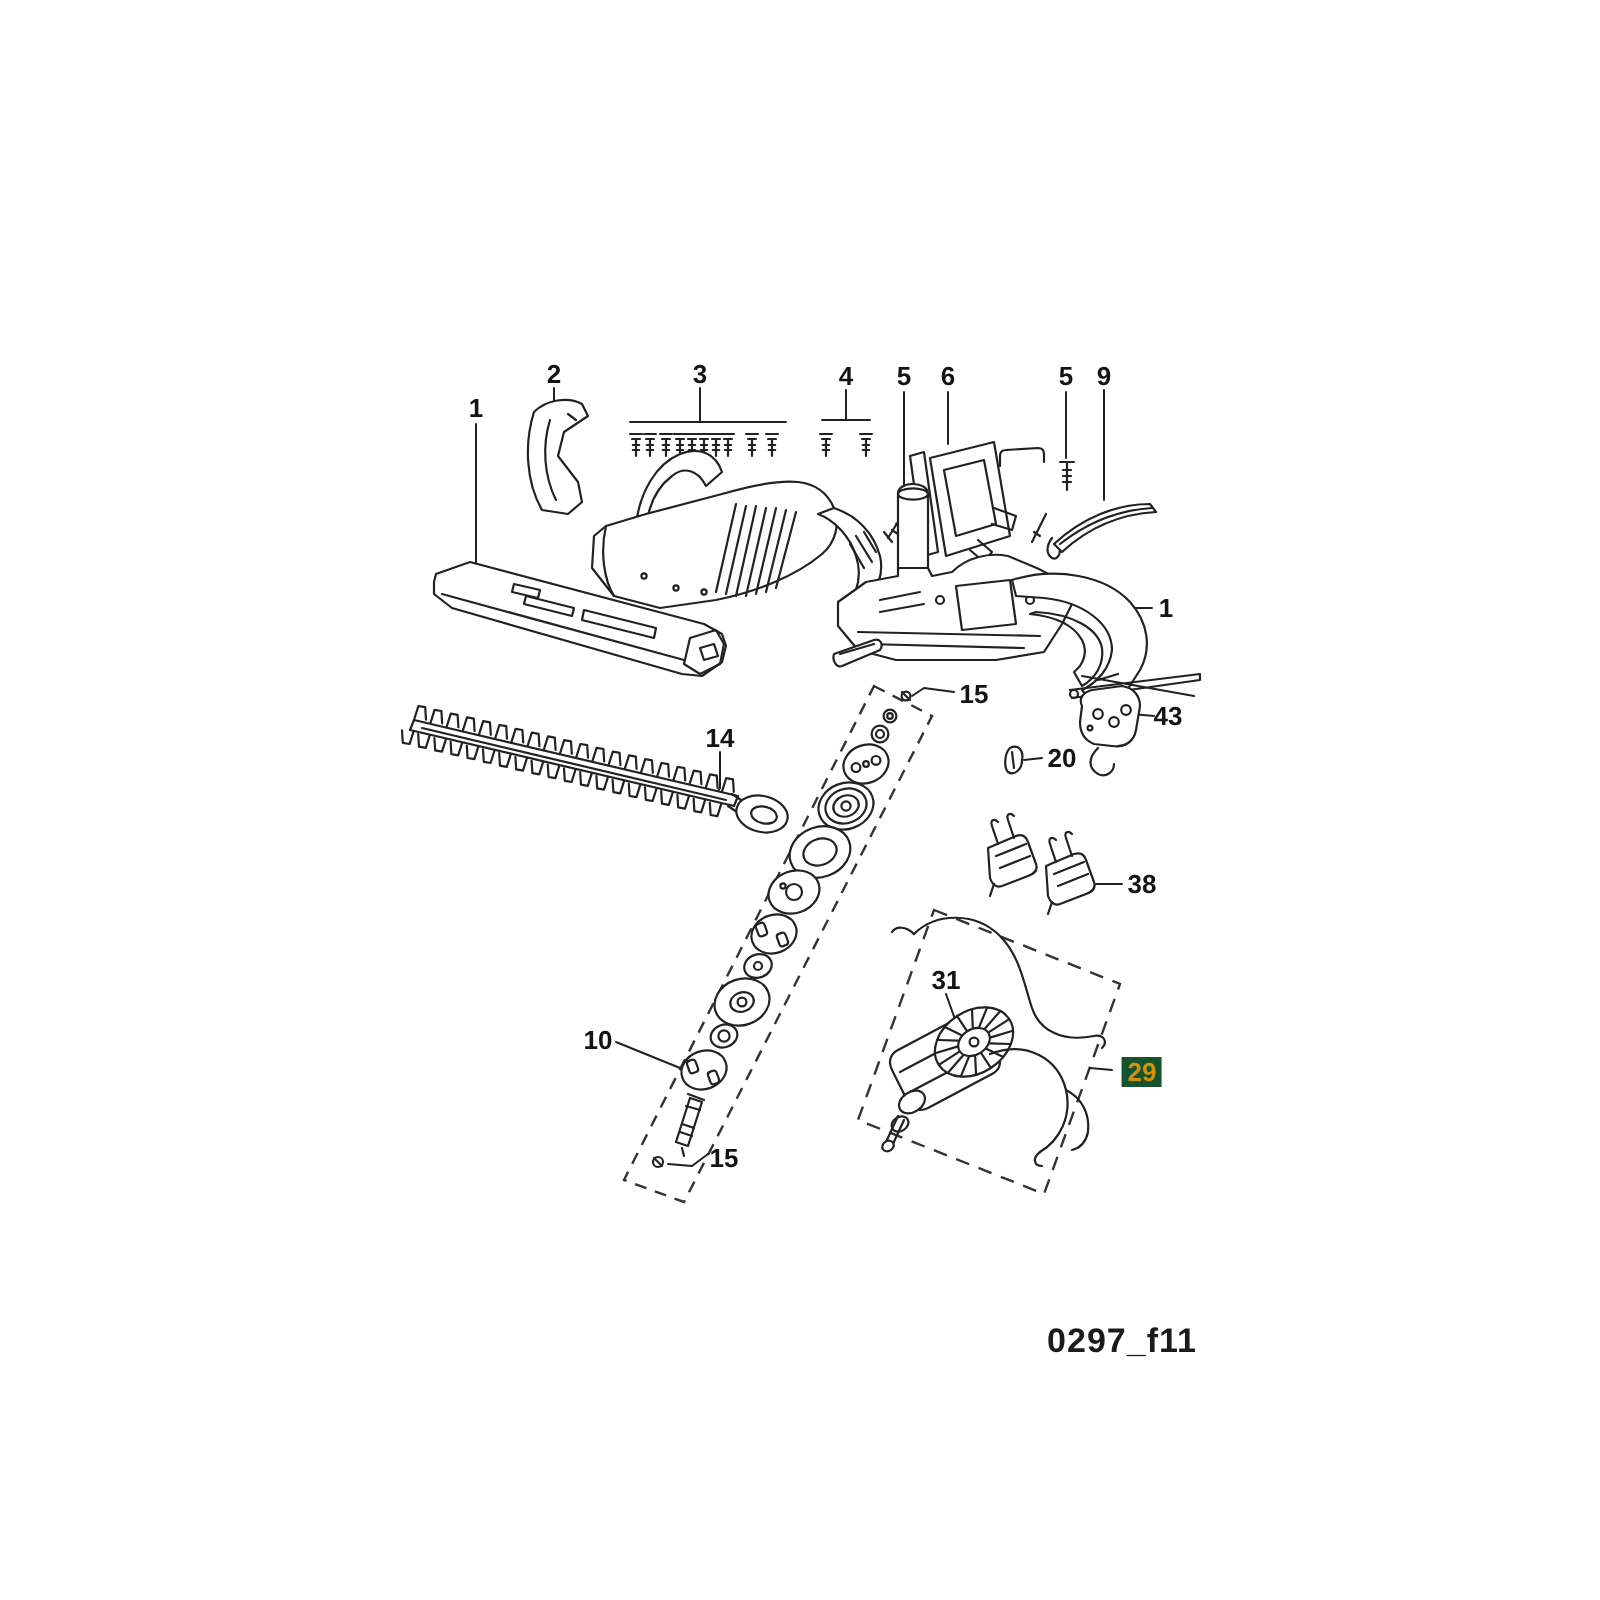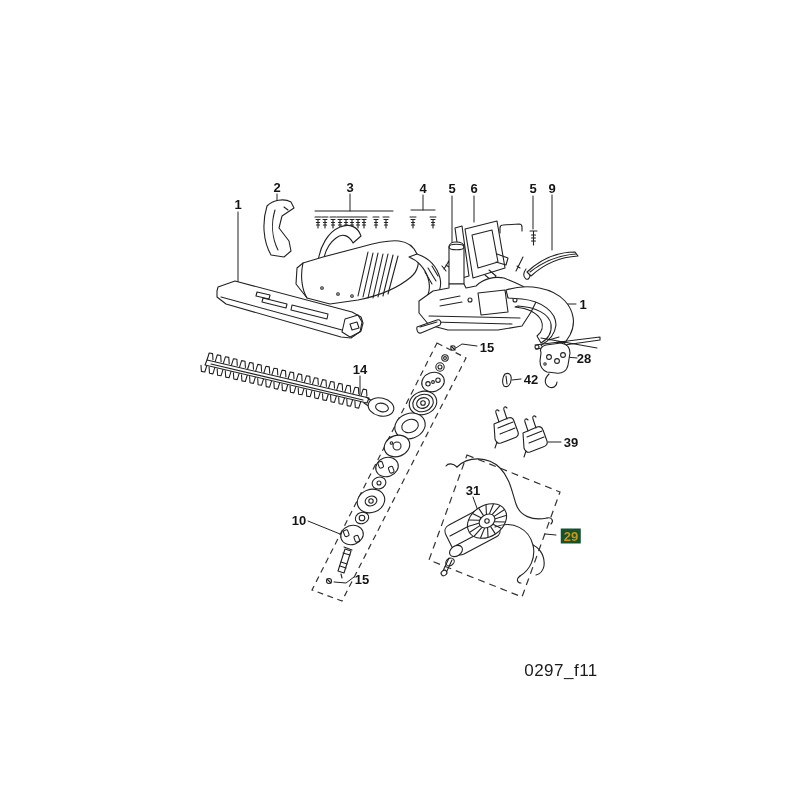--- a/index.html
+++ b/index.html
@@ -9,21 +9,21 @@
   }
   .stage svg { position:absolute; left:0; top:0; }
   .plabel {
     position:absolute; transform:translate(-50%,-50%);
     font-size:13px; font-weight:bold; color:#141414; line-height:1;
     white-space:nowrap; user-select:none;
   }
   .plabel.hl { color:#d2920f; background:#14532d; padding:1px 3px; }
   .figcode {
     position:absolute; transform:translate(-50%,-50%);
-    font-size:17px; font-weight:400; color:#1b1b1b; letter-spacing:0.5px;
+    font-size:17px; font-weight:700; color:#1b1b1b; letter-spacing:0.5px;
   }
 </style>
 </head>
 <body>
 
 <div class="stage">
 
   <svg id="art" width="800" height="800" viewBox="0 0 800 800">
 
     <g stroke="#333" stroke-width="1.2" fill="none">
@@ -241,23 +241,23 @@
   <span class="plabel" style="left:238px;top:204px">1</span>
   <span class="plabel" style="left:277px;top:187px">2</span>
   <span class="plabel" style="left:350px;top:187px">3</span>
   <span class="plabel" style="left:423px;top:188px">4</span>
   <span class="plabel" style="left:452px;top:188px">5</span>
   <span class="plabel" style="left:474px;top:188px">6</span>
   <span class="plabel" style="left:533px;top:188px">5</span>
   <span class="plabel" style="left:552px;top:188px">9</span>
   <span class="plabel" style="left:583px;top:304px">1</span>
   <span class="plabel" style="left:487px;top:347px">15</span>
-  <span class="plabel" style="left:584px;top:358px">28</span>
-  <span class="plabel" style="left:531px;top:379px">42</span>
+  <span class="plabel" style="left:584px;top:358px">43</span>
+  <span class="plabel" style="left:531px;top:379px">20</span>
   <span class="plabel" style="left:360px;top:369px">14</span>
-  <span class="plabel" style="left:571px;top:442px">39</span>
+  <span class="plabel" style="left:571px;top:442px">38</span>
   <span class="plabel" style="left:299px;top:520px">10</span>
   <span class="plabel" style="left:473px;top:490px">31</span>
   <span class="plabel hl" style="left:571px;top:536px">29</span>
   <span class="plabel" style="left:362px;top:579px">15</span>
 
   <span class="figcode" style="left:561px;top:671px">0297_f11</span>
 </div>
 
 </body></html>

